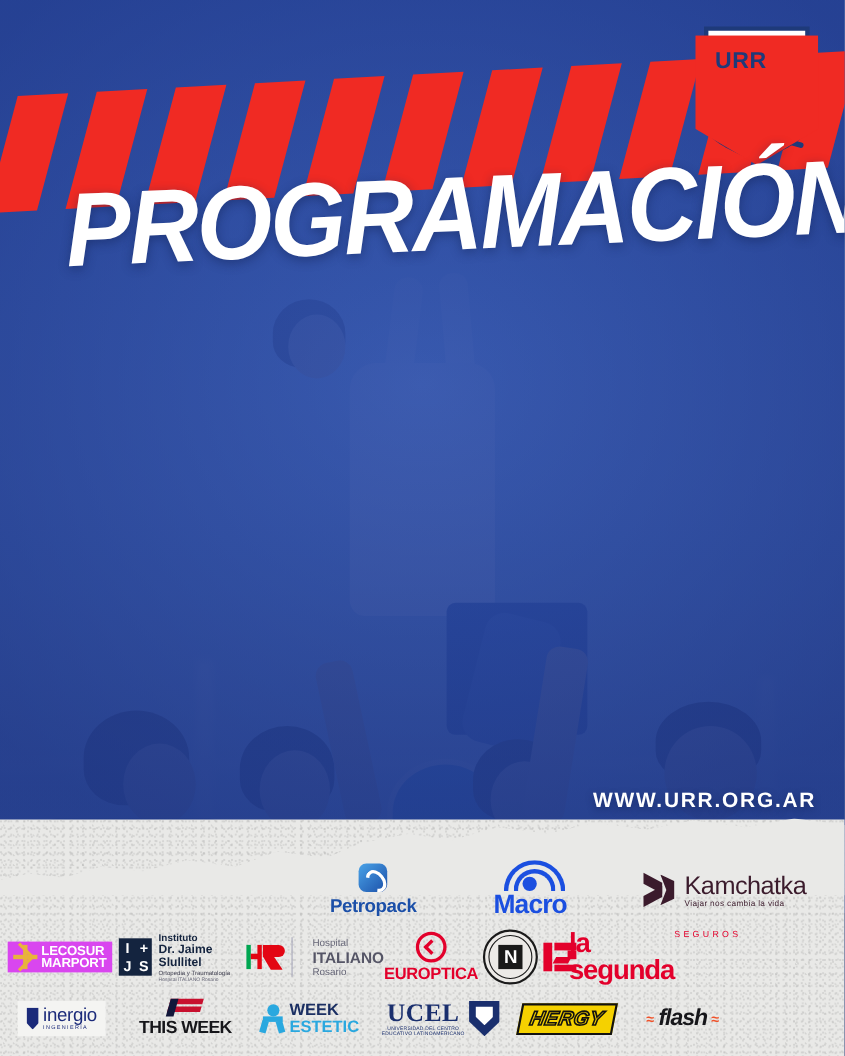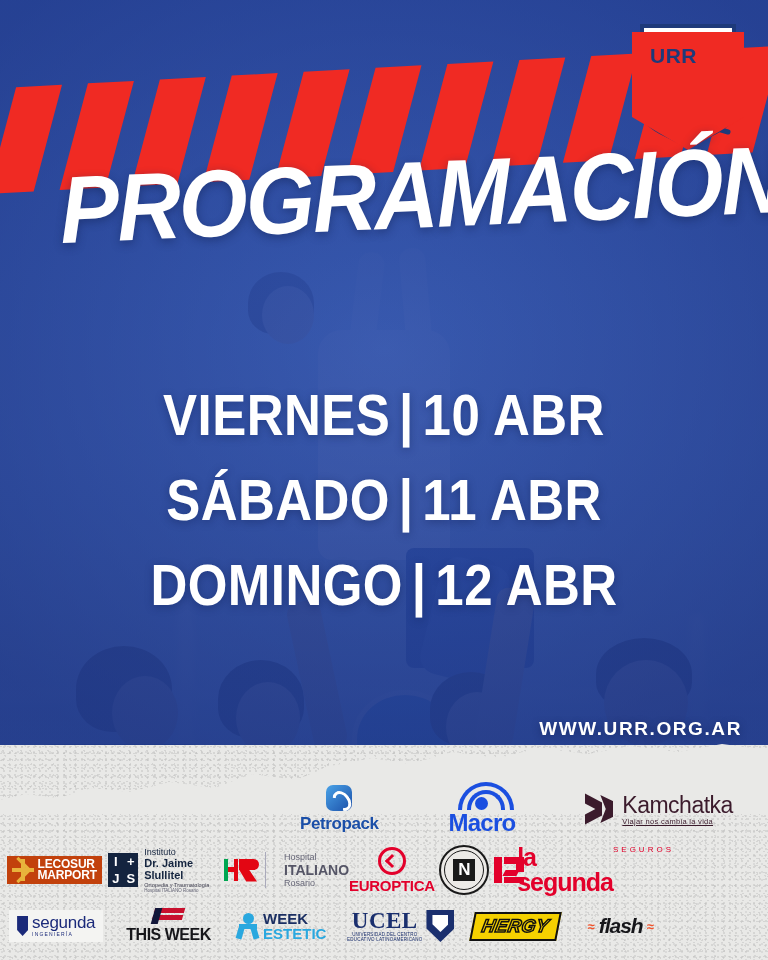--- a/index.html
+++ b/index.html
@@ -152,21 +152,21 @@
   .fl-s{display:inline-block;color:#f0522a;font-size:13px;font-weight:700;}
 
   
   .nseal{width:46px;height:46px;border-radius:50%;border:2px solid #1a1a1a;
     display:flex;align-items:center;justify-content:center;position:relative;background:#eceae7;}
   .nseal:before{content:"";position:absolute;inset:3px;border:1px solid #1a1a1a;border-radius:50%;}
   .nseal-n{width:22px;height:22px;background:#1a1a1a;color:#fff;font-weight:700;font-size:17px;
     display:flex;align-items:center;justify-content:center;}
 
   
-  .lec-box{background:#c2410c;padding:3px 5px;display:flex;align-items:center;gap:4px;}
+  .lec-box{background:#d946ef;padding:3px 5px;display:flex;align-items:center;gap:4px;}
   .lec-em{width:22px;height:22px;position:relative;}
   .lec-em i{position:absolute;background:#e8b33c;}
   .lec-txt{color:#fff;font-weight:700;font-size:12px;line-height:11px;letter-spacing:-.2px;}
 
   
   .slu-box{background:#14243f;width:34px;height:34px;color:#fff;font-weight:700;font-size:13px;
     display:grid;grid-template-columns:1fr 1fr;grid-template-rows:1fr 1fr;
     align-items:center;justify-items:center;line-height:1;}
 
   
@@ -257,31 +257,20 @@
       <path d="M72 18 q10 -6 16 2 q5 7 -2 13 q-6 5 -8 14 l-3 22" fill="none" stroke="#1e3a7a" stroke-width="5" stroke-linecap="round"></path>
       <path d="M88 22 l8 2 l-8 3 z" fill="#e8a317"></path>
       <path d="M74 80 l-10 22 l-22 6 M70 86 l6 20 l14 4" fill="none" stroke="#1e3a7a" stroke-width="5" stroke-linecap="round"></path>
       <path d="M20 58 q-8 6 -4 16" fill="none" stroke="#1e3a7a" stroke-width="4" stroke-linecap="round"></path>
     </svg>
     <div style="position:absolute;left:12px;top:22px;color:#1e3a7a;font-weight:700;font-size:21px;letter-spacing:.5px;">URR</div>
   </div>
 
   <div class="headline">PROGRAMACIÓN</div>
 
-  <div class="dates">
-    <div class="date-line">
-      <span>VIERNES</span><span class="sep">|</span><span>10 ABR</span>
-    </div>
-    <div class="date-line">
-      <span>SÁBADO</span><span class="sep">|</span><span>11 ABR</span>
-    </div>
-    <div class="date-line">
-      <span>DOMINGO</span><span class="sep">|</span><span>12 ABR</span>
-    </div>
-  </div>
 
   <div class="url">WWW.URR.ORG.AR</div>
 
   <div class="paper">
     <div class="paper-tex"></div>
     <svg class="paper-top" viewBox="0 0 768 70" preserveAspectRatio="none">
       <path d="M0 70 L0 56 L26 50 L58 54 L92 44 L130 48 L170 38 L214 44 L252 30 L296 36 L330 22 L372 14 L410 20 L452 8 L498 14 L540 4 L588 10 L630 2 L678 8 L722 0 L768 6 L768 70 Z" fill="#e9e9e7"></path>
     </svg>
 
     <div class="logo-row" style="top:38px;height:52px;gap:70px;padding-left:300px;box-sizing:border-box;justify-content:flex-start;">
@@ -301,21 +290,21 @@
       </div>
 
       <div class="logo" style="gap:7px;">
         <div class="kam-mark">
           <i style="left:0;top:3px;width:17px;height:10px;transform:skewY(28deg);"></i>
           <i style="left:0;top:15px;width:17px;height:10px;transform:skewY(-28deg);"></i>
           <i style="left:15px;top:0;width:13px;height:28px;clip-path:polygon(0 0,100% 22%,100% 78%,0 100%,42% 50%);"></i>
         </div>
         <div style="display:flex;flex-direction:column;">
           <div class="lg-txt" style="font-size:23px;color:#3b1b2c;letter-spacing:-.5px;line-height:24px;">Kamchatka</div>
-          <div class="lg-txt" style="font-size:7.5px;color:#3b1b2c;letter-spacing:.3px;text-decoration:underline;">Viajar nos cambia la vida</div>
+          <div class="lg-txt" style="font-size:7.5px;color:#3b1b2c;letter-spacing:.3px;">Viajar nos cambia la vida</div>
         </div>
       </div>
     </div>
 
     <div class="logo-row" style="top:102px;height:46px;gap:0;">
 
       <div class="logo" style="width:150px;">
         <div class="lec-box">
           <div class="lec-em">
             <i style="left:9px;top:0;width:4px;height:22px;"></i>
@@ -331,21 +320,21 @@
       </div>
 
       <div class="logo" style="width:160px;gap:6px;">
         <div class="slu-box">
           <span>I</span>
             <span>+</span>
             <span>J</span>
             <span>S</span>
         </div>
         <div style="display:flex;flex-direction:column;line-height:1.12;">
-          <div class="lg-txt" style="font-size:9px;font-weight:400;color:#14243f;">Instituto</div>
+          <div class="lg-txt" style="font-size:9px;font-weight:700;color:#14243f;">Instituto</div>
           <div class="lg-txt" style="font-size:11px;font-weight:700;color:#14243f;">Dr. Jaime Slullitel</div>
           <div class="lg-txt" style="font-size:5.5px;color:#445;">Ortopedia y Traumatología</div>
           <div class="lg-txt" style="font-size:4.5px;color:#667;">Hospital ITALIANO Rosario</div>
         </div>
       </div>
 
       <div class="logo" style="width:130px;gap:6px;">
         <div style="display:flex;align-items:center;gap:1px;">
           <div class="hi-h">
             <div class="hi-bar" style="left:0;top:0;width:4px;height:22px;background:#00a651;"></div>
@@ -389,21 +378,21 @@
         </div>
       </div>
     </div>
 
     <div class="logo-row" style="top:158px;height:46px;gap:0;">
 
       <div class="logo" style="width:118px;">
         <div class="in-box">
           <div class="in-mark"></div>
           <div style="display:flex;flex-direction:column;line-height:1.05;">
-            <div class="lg-txt" style="font-size:17px;color:#1b2a7a;letter-spacing:-.3px;">segunda</div>
+            <div class="lg-txt" style="font-size:17px;color:#1b2a7a;letter-spacing:-.3px;">inergio</div>
             <div class="lg-txt" style="font-size:5px;color:#1b2a7a;letter-spacing:1.2px;">INGENIERÍA</div>
           </div>
         </div>
       </div>
 
       <div class="logo" style="width:118px;flex-direction:column;gap:2px;">
         <div class="tw-flag">
           <i style="left:0;top:0;width:30px;height:5px;"></i>
           <i style="left:0;top:7px;width:30px;height:5px;"></i>
           <i style="left:0;top:0;width:7px;height:16px;background:#12173a;"></i>

